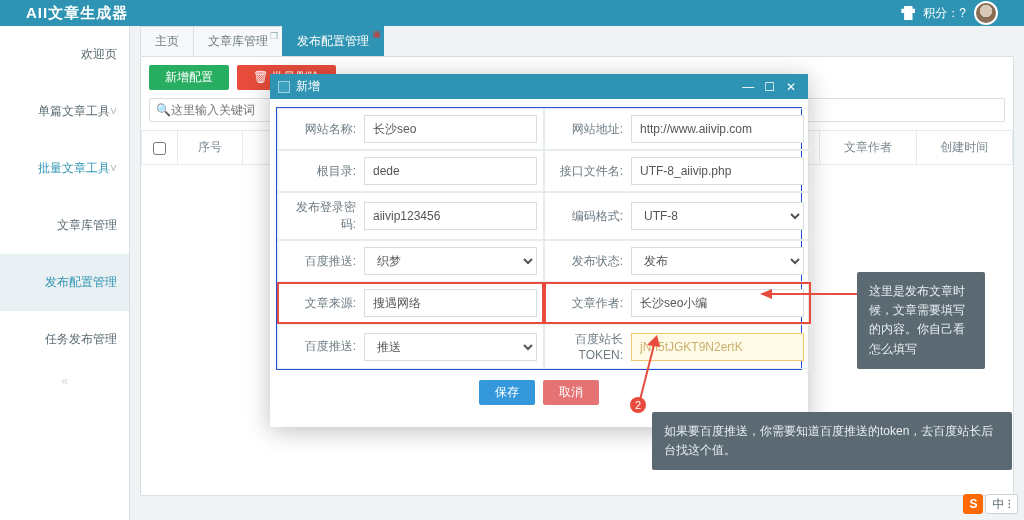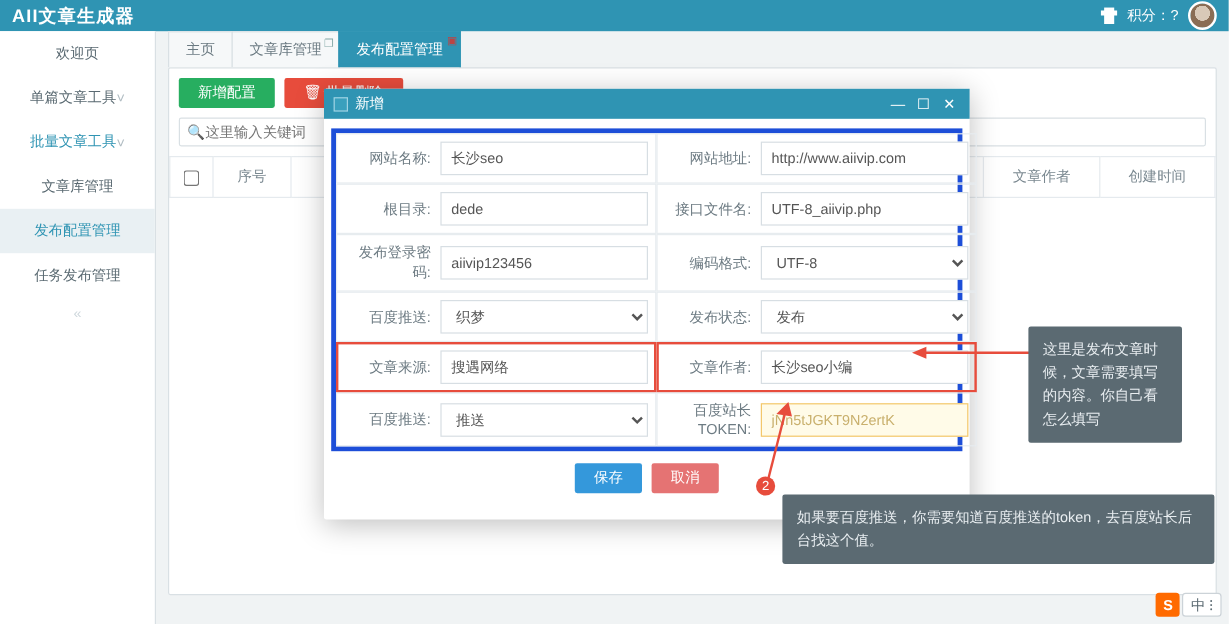--- a/index.html
+++ b/index.html
@@ -1,25 +1,25 @@
 <!DOCTYPE html>
 <html><head>
 <meta charset="utf-8">
 <style>
   *{box-sizing:border-box;margin:0;padding:0;font-family:"Microsoft YaHei",Arial,sans-serif;font-size:12px}
   body{background:#f0f3f4;overflow:hidden;width:1024px;height:520px;position:relative}
   
-  .topbar{height:26px;background:#2f94b3;color:#fff;display:flex;align-items:center;justify-content:space-between;padding:0 10px}
+  .topbar{height:26px;background:#2f94b3;color:#fff;display:flex;align-items:center;justify-content:space-between;padding:0 26px}
   .topbar .title{font-size:15px;font-weight:bold;letter-spacing:1px}
   .topbar .right{display:flex;align-items:center;gap:8px}
   .topbar .right .gift{width:14px;height:14px;display:inline-block;background:#fff;clip-path:polygon(20% 0,80% 0,80% 20%,100% 20%,100% 50%,80% 50%,80% 100%,20% 100%,20% 50%,0 50%,0 20%,20% 20%);}
   .avatar{width:24px;height:24px;border-radius:50%;border:2px solid #fff;background:radial-gradient(circle at 50% 40%,#d9c9b8 40%,#8a6d55 41%)}
   
   .leftnav{position:absolute;left:0;top:26px;bottom:0;width:130px;background:#fff;border-right:1px solid #d9e0e4}
-  .leftnav .item{display:flex;justify-content:center;align-items:center;padding:10px 12px;color:#5a6a72;cursor:pointer}
+  .leftnav .item{display:flex;justify-content:flex-end;align-items:center;padding:20px 12px;color:#5a6a72;cursor:pointer}
   .leftnav .item.active{background:#e9f0f3;color:#2f94b3}
   .leftnav .item.active2{color:#2f94b3}
   .leftnav .chev{color:#b0bcc2}
   
   .content{position:absolute;left:130px;right:0;top:26px;bottom:0;padding:0 10px 10px 10px}
   .tabs{display:flex;align-items:center;height:30px}
   .tab{padding:6px 14px;background:#f6f8f9;color:#6b7a82;border:1px solid #d9e0e4;border-bottom:none;position:relative;cursor:pointer;margin-right:-1px}
   .tab.active{background:#2f94b3;color:#fff;border-color:#2f94b3}
   .tab .x{position:absolute;right:2px;top:2px;font-size:9px;color:#b44}
   .tab .pop{position:absolute;right:4px;top:4px;font-size:9px;color:#8aa}
@@ -34,21 +34,21 @@
   .search input{border:none;outline:none;flex:1;color:#555}
   .tbl{width:100%;border-collapse:collapse}
   .tbl th{border:1px solid #e5eaee;padding:8px 6px;color:#7a8890;font-weight:normal;font-size:12px;background:#fff;text-align:center}
   .tbl th.chk input{vertical-align:middle}
   .modal{position:absolute;left:270px;top:74px;width:538px;background:#fff;box-shadow:0 4px 24px rgba(0,0,0,.25);border-radius:2px}
   .modal-head{background:#2f94b3;color:#fff;display:flex;align-items:center;justify-content:space-between;padding:4px 8px}
   .modal-head .l{display:flex;align-items:center;gap:6px}
   .modal-head .l .sq{width:12px;height:12px;border:1px solid #9fd3e3;background:#3aa0bd;display:inline-block}
   .modal-head .ctrls span{display:inline-block;width:18px;text-align:center;cursor:pointer}
   .modal-body{padding:8px 6px}
-  .grid{display:grid;grid-template-columns:1fr 1fr;border:4px solid #1d4ed8}
+  .grid{display:grid;grid-template-columns:1fr 1fr;border:1px solid #1d4ed8}
   .cell{display:flex;align-items:center;border:1px solid #e7ecef;padding:6px 6px;gap:8px}
   .cell label{width:72px;text-align:right;color:#6d7b83;font-size:12px;flex-shrink:0}
   .cell input,.cell select{flex:1;height:28px;border:1px solid #d7dee3;padding:0 8px;color:#555;background:#fff}
   .cell input::placeholder{color:#b7c1c8}
   .row-hl{outline:2px solid #e74c3c;outline-offset:-2px}
   .token{border-color:#f3c76b !important;background:#fffbe8 !important;color:#c9b06d !important}
   .modal-foot{display:flex;justify-content:center;gap:8px;padding:10px 0 14px 0}
   
   .badge{width:16px;height:16px;border-radius:50%;background:#e74c3c;color:#fff;display:flex;align-items:center;justify-content:center;font-size:11px;position:absolute}
   .tip{position:absolute;background:#5b6a72;color:#e9eef1;padding:10px 12px;border-radius:2px;line-height:1.6;max-width:360px}

